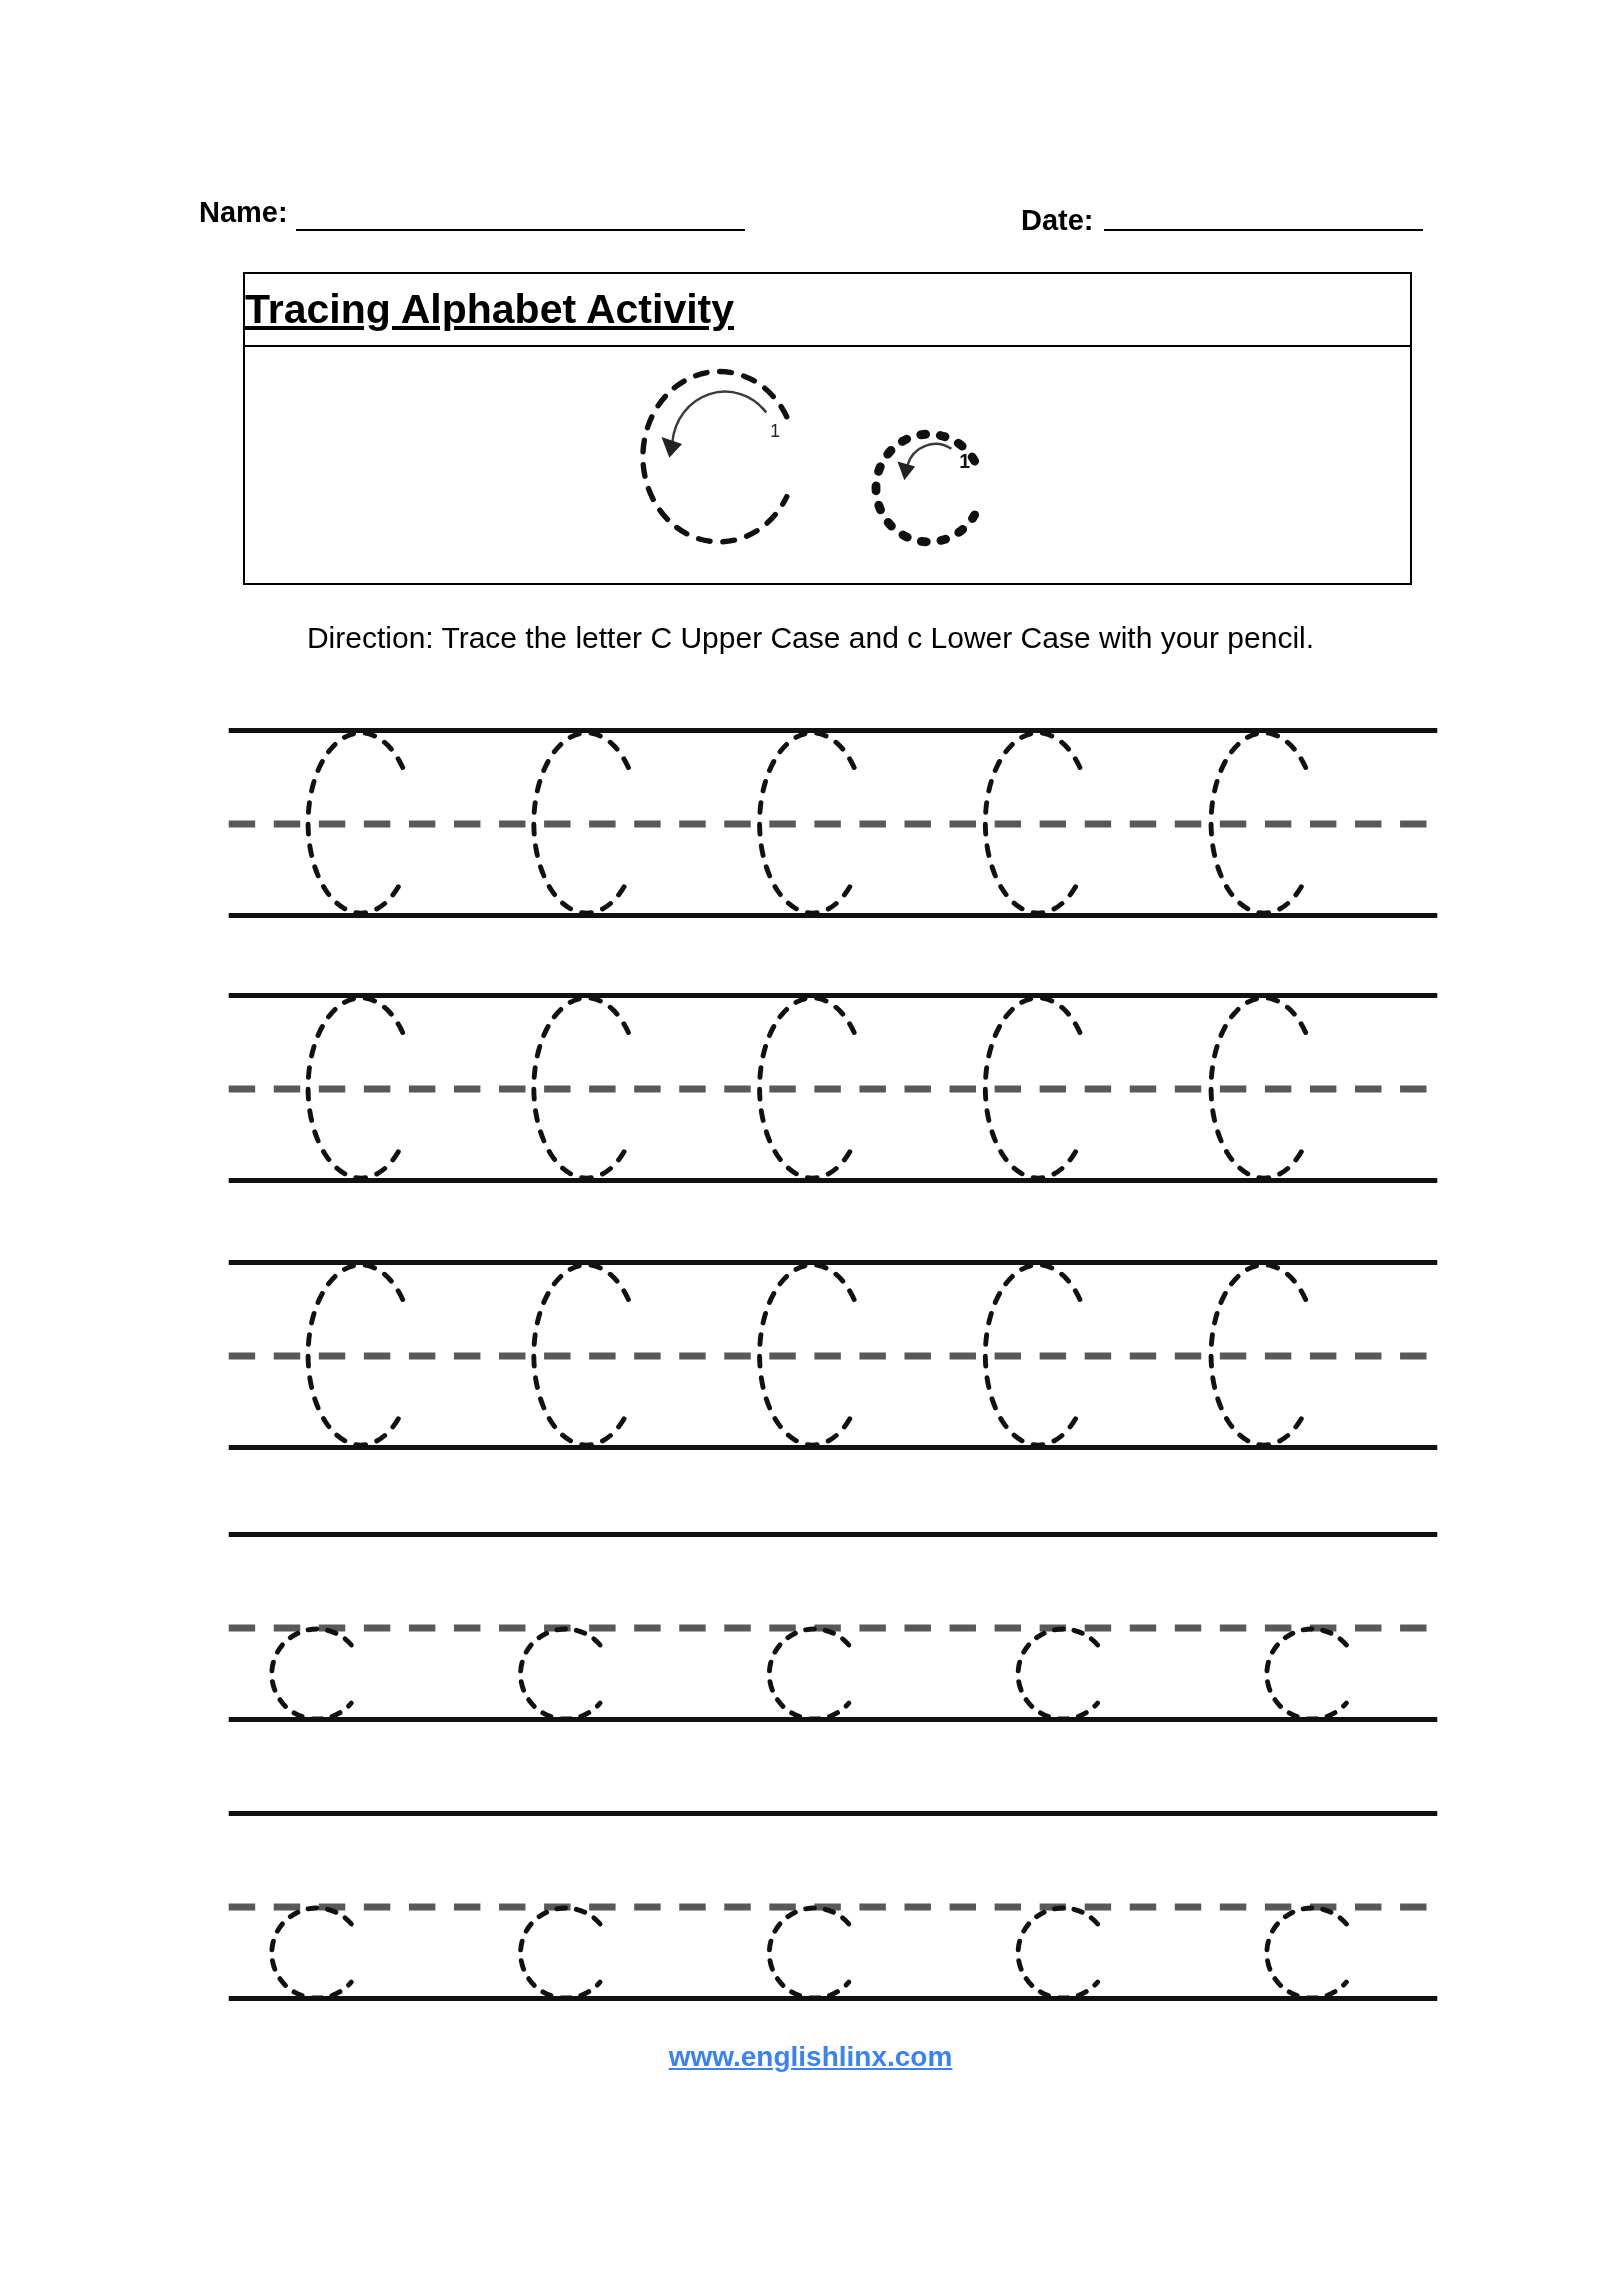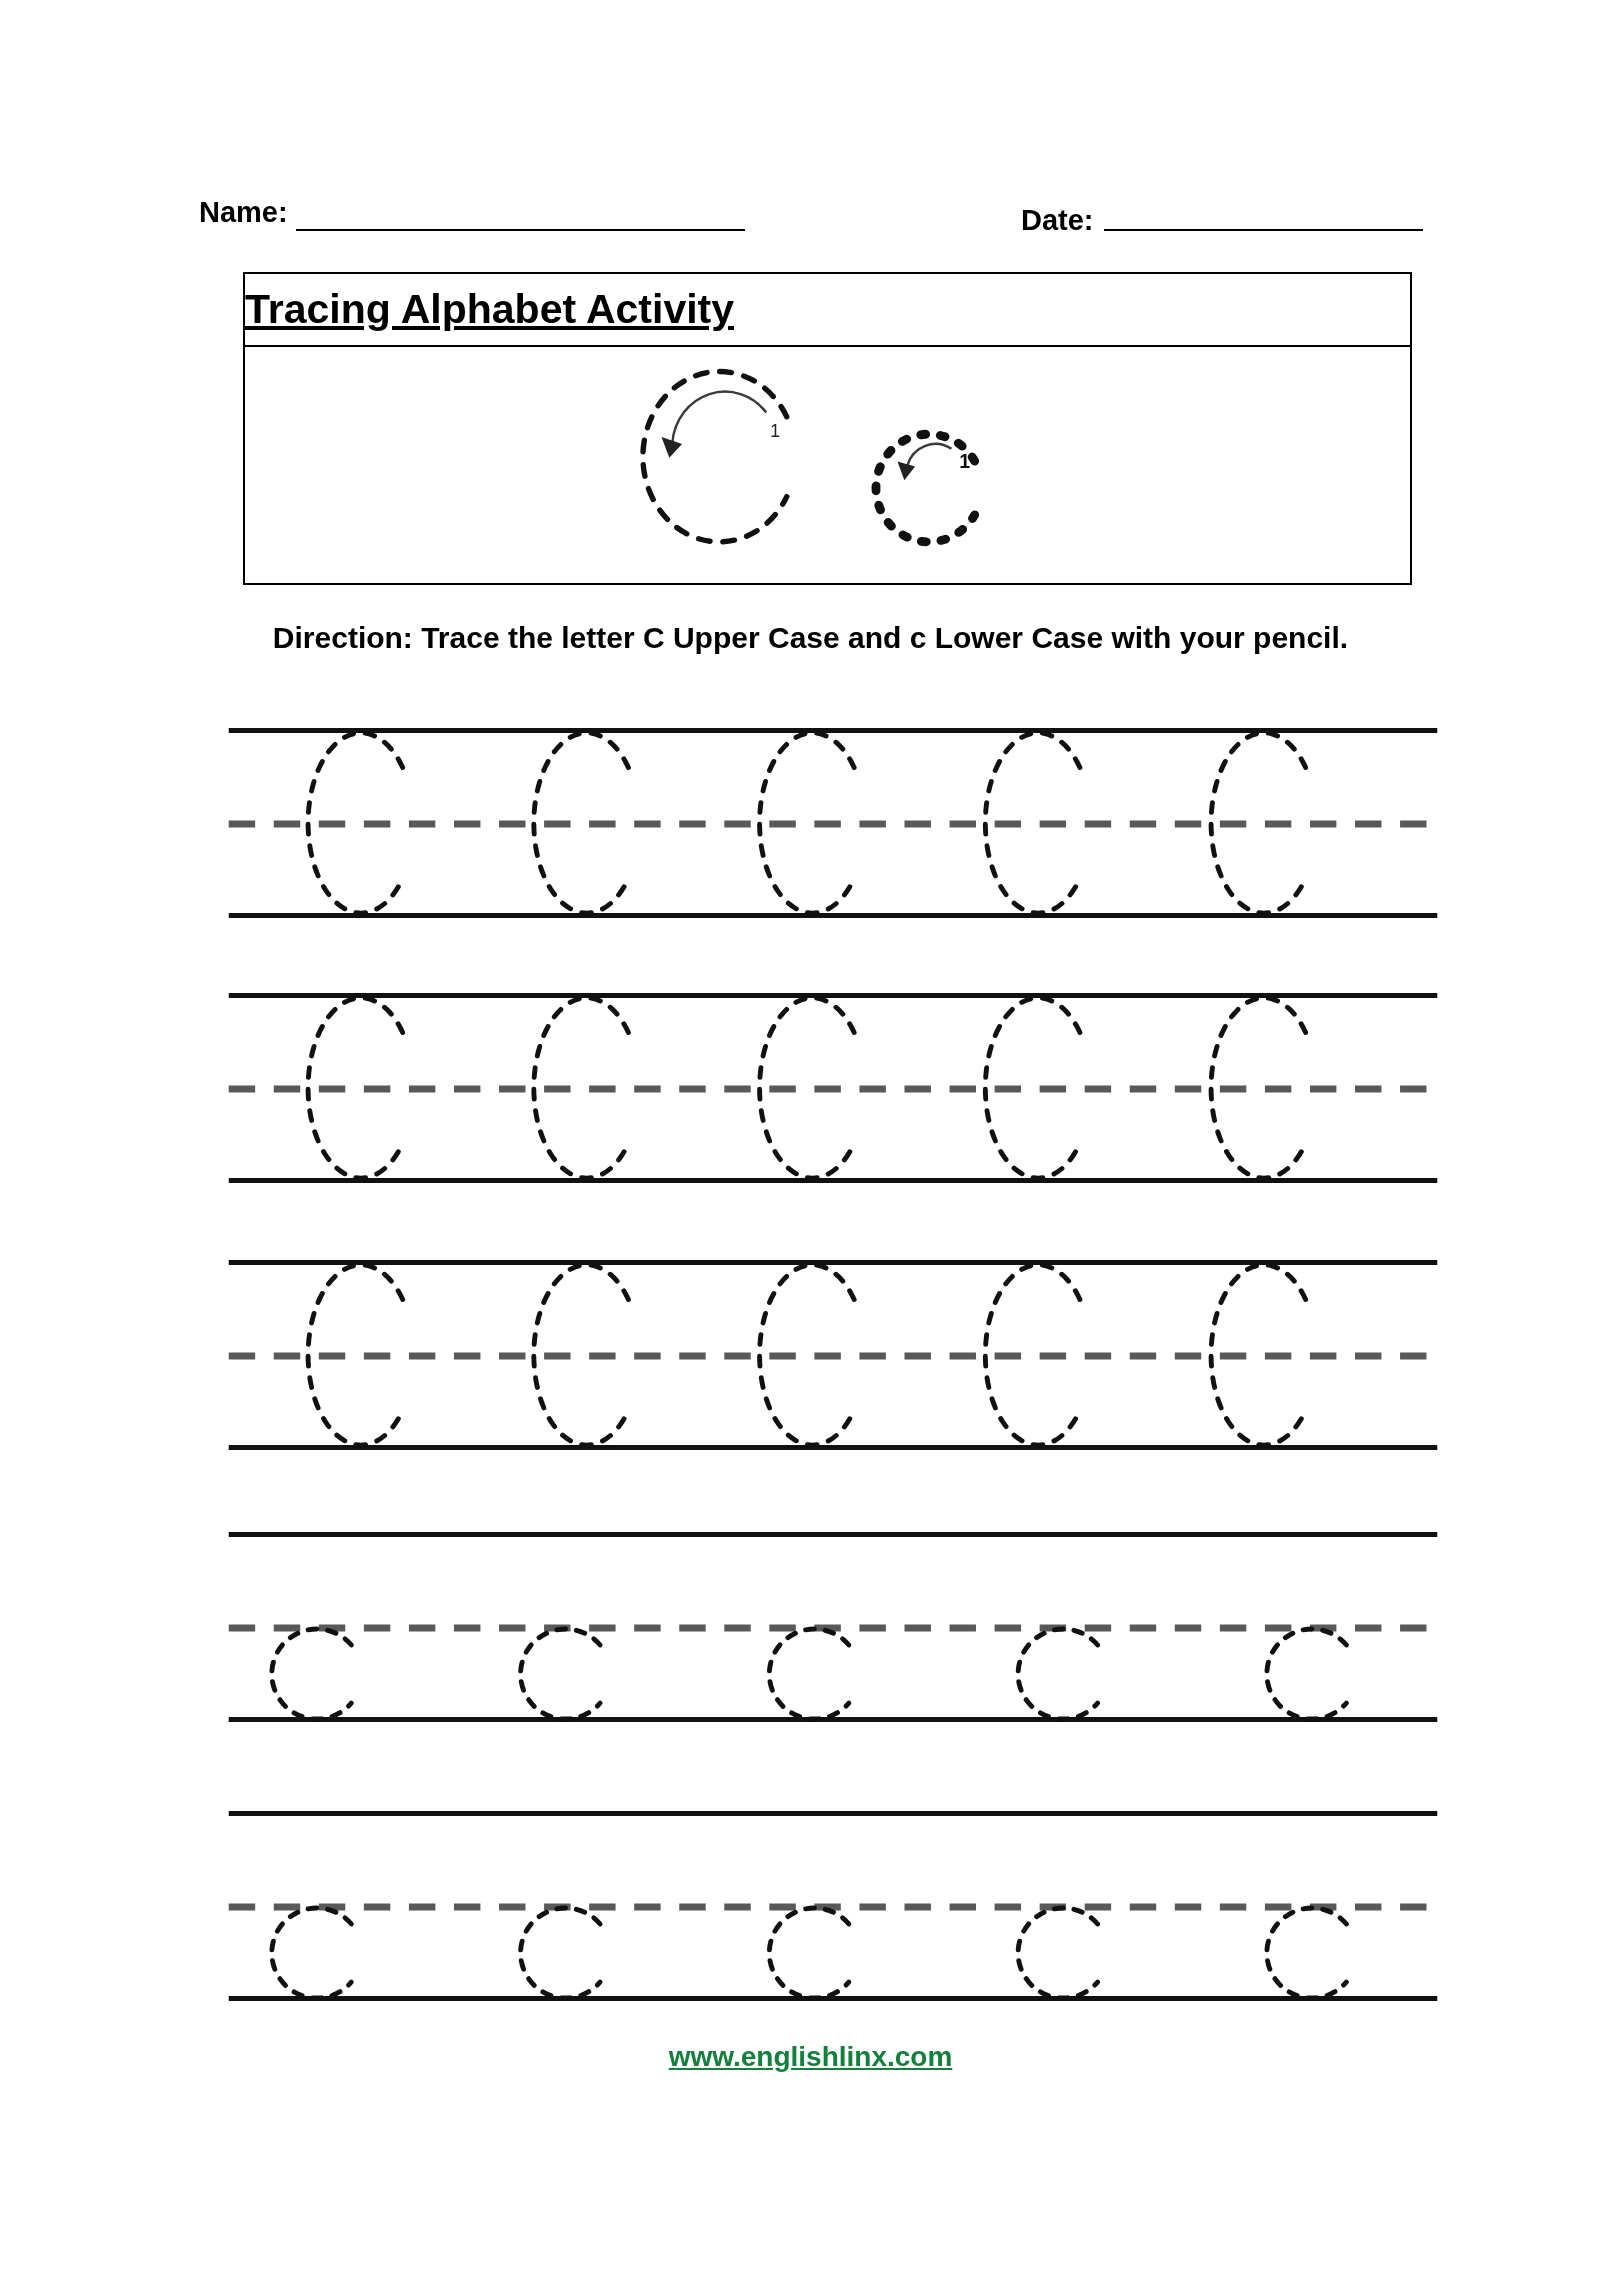--- a/index.html
+++ b/index.html
@@ -14,29 +14,29 @@
     left:243px;top:272px;width:1169px;height:313px;
     border:2.9px solid #000;box-sizing:border-box;background:#fff;
   }
   .title-bar{
     height:71px;line-height:71px;border-bottom:2.9px solid #000;
     font-size:41px;font-weight:bold;text-decoration:underline;
   }
   .demo-svg{display:block;}
   .direction{
     left:0;top:621px;width:1621px;text-align:center;
-    font-size:30px;font-weight:bold;
+    font-size:30px;font-weight:normal;
   }
   .trace-rows{position:absolute;left:0;top:0;width:1621px;height:2293px;}
   .trace-row{position:absolute;}
   .footer{
     left:0;top:2041px;width:1621px;text-align:center;
     font-size:28px;font-weight:bold;
   }
-  .footer .link{text-decoration:underline;color:#15803d;cursor:pointer;}
+  .footer .link{text-decoration:underline;color:#3b82f6;cursor:pointer;}
 </style>
 </head>
 <body>
 
 <div class="page">
 
   <div class="abs hdr-label" style="left:199px;top:196px;">Name:</div>
   <div class="abs hdr-line" style="left:296px;top:229px;width:449px;"></div>
 
   <div class="abs hdr-label" style="left:1021px;top:204px;">Date:</div>

